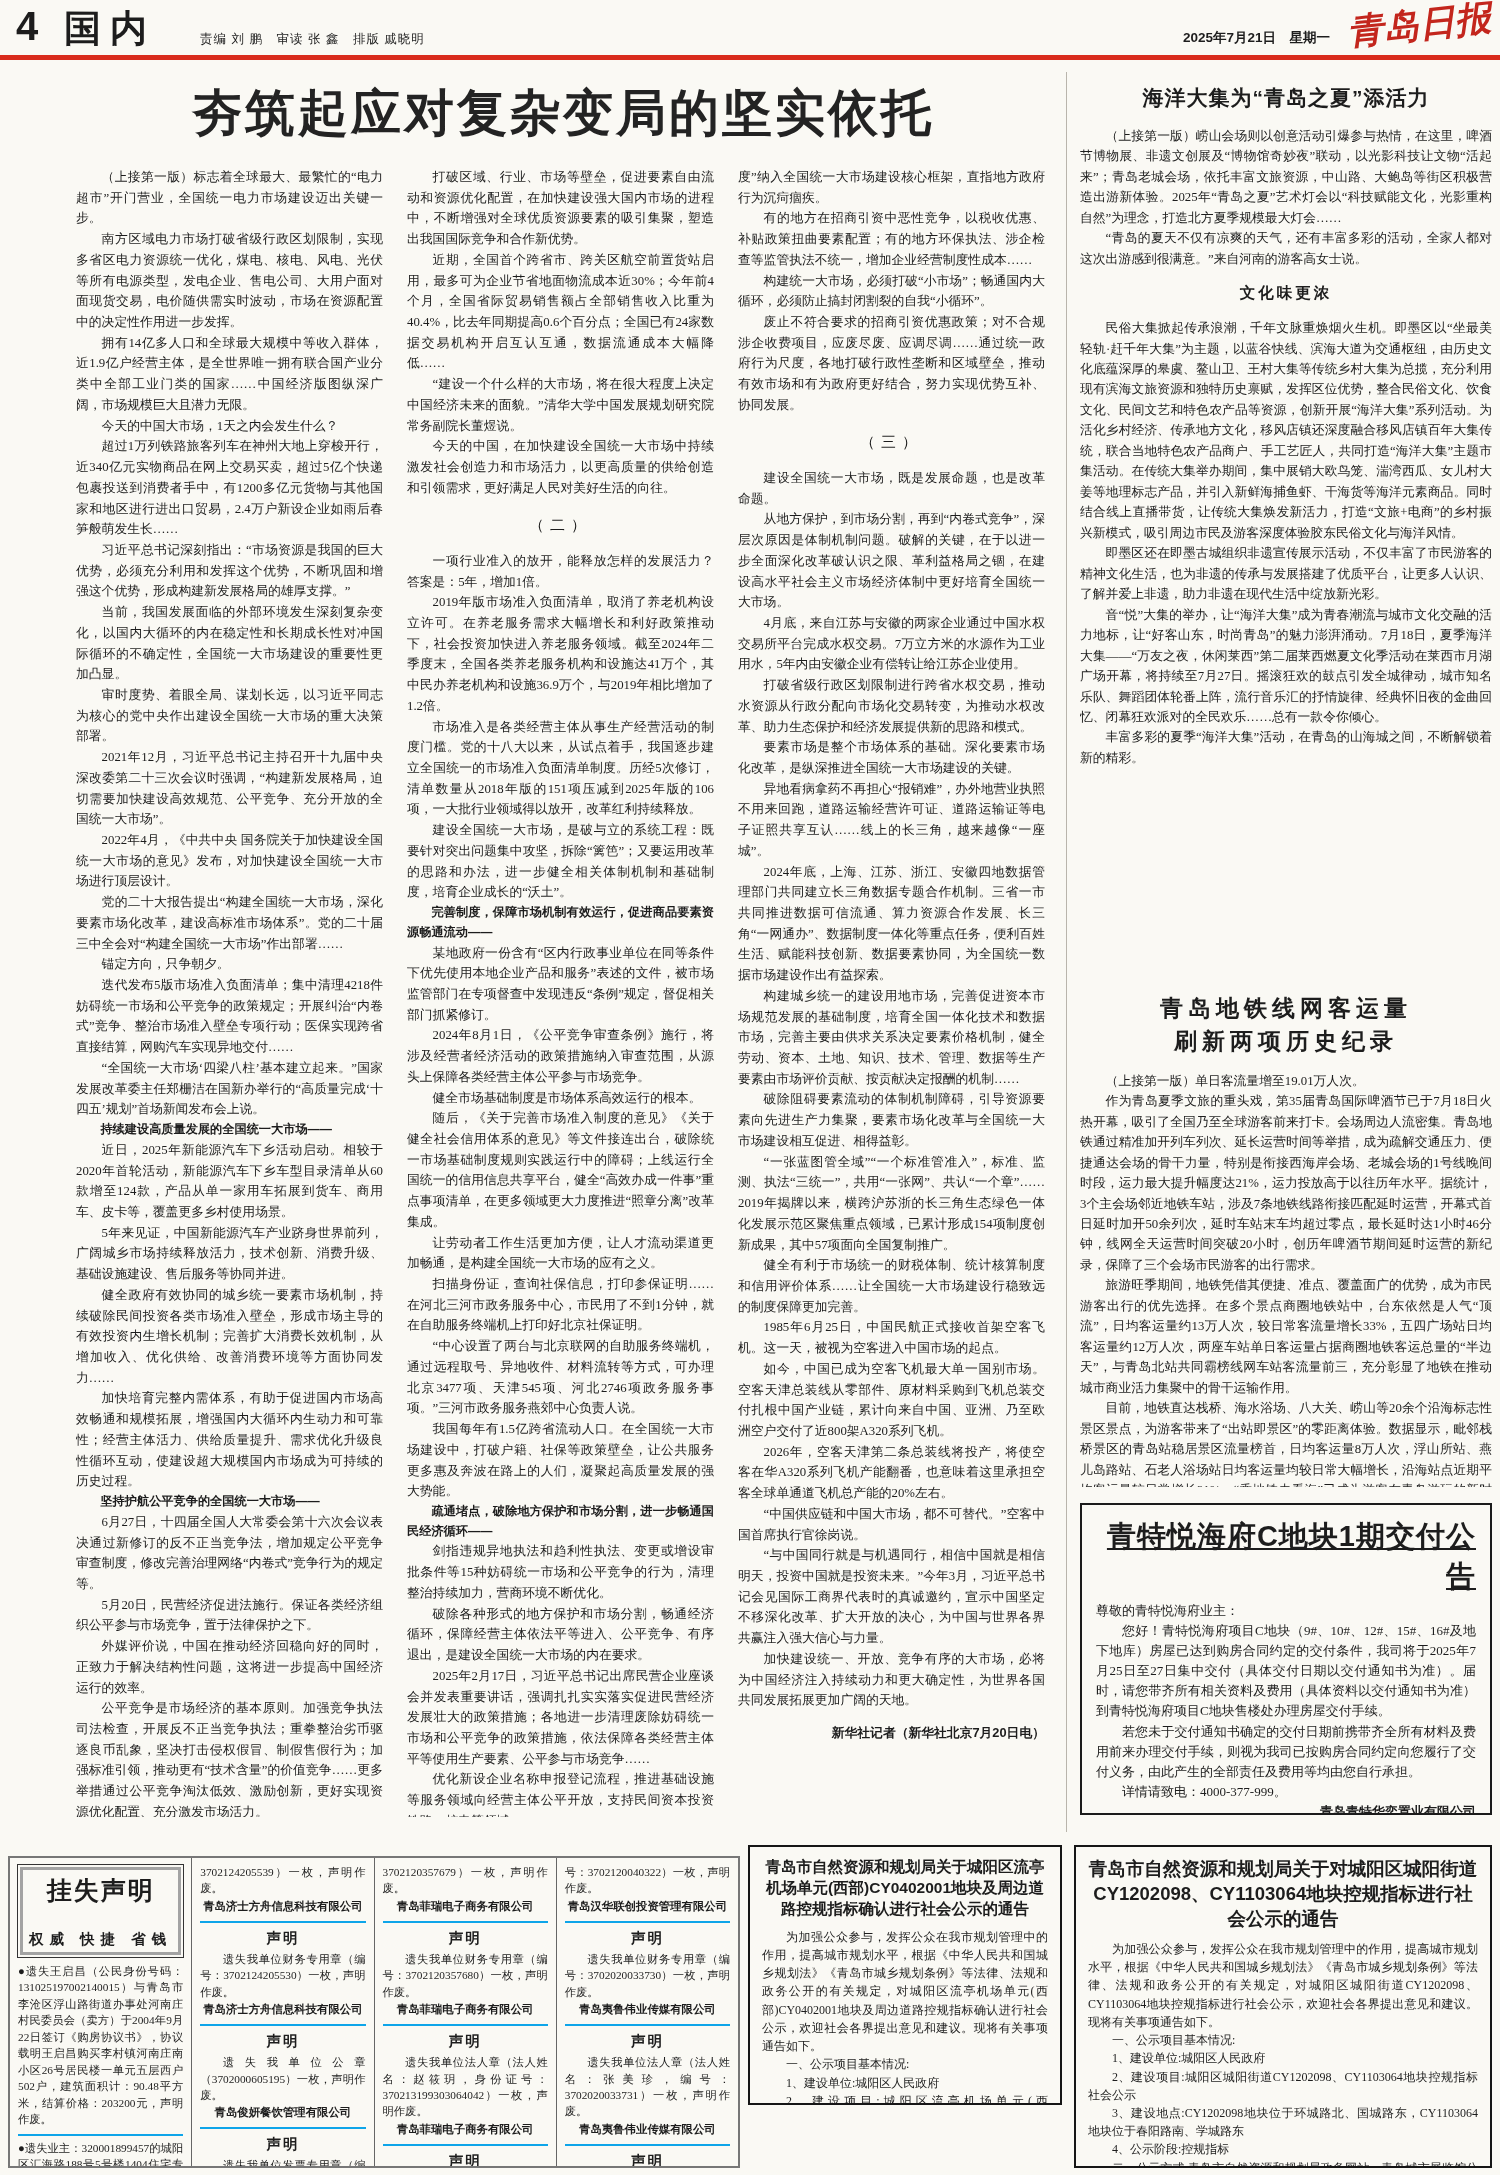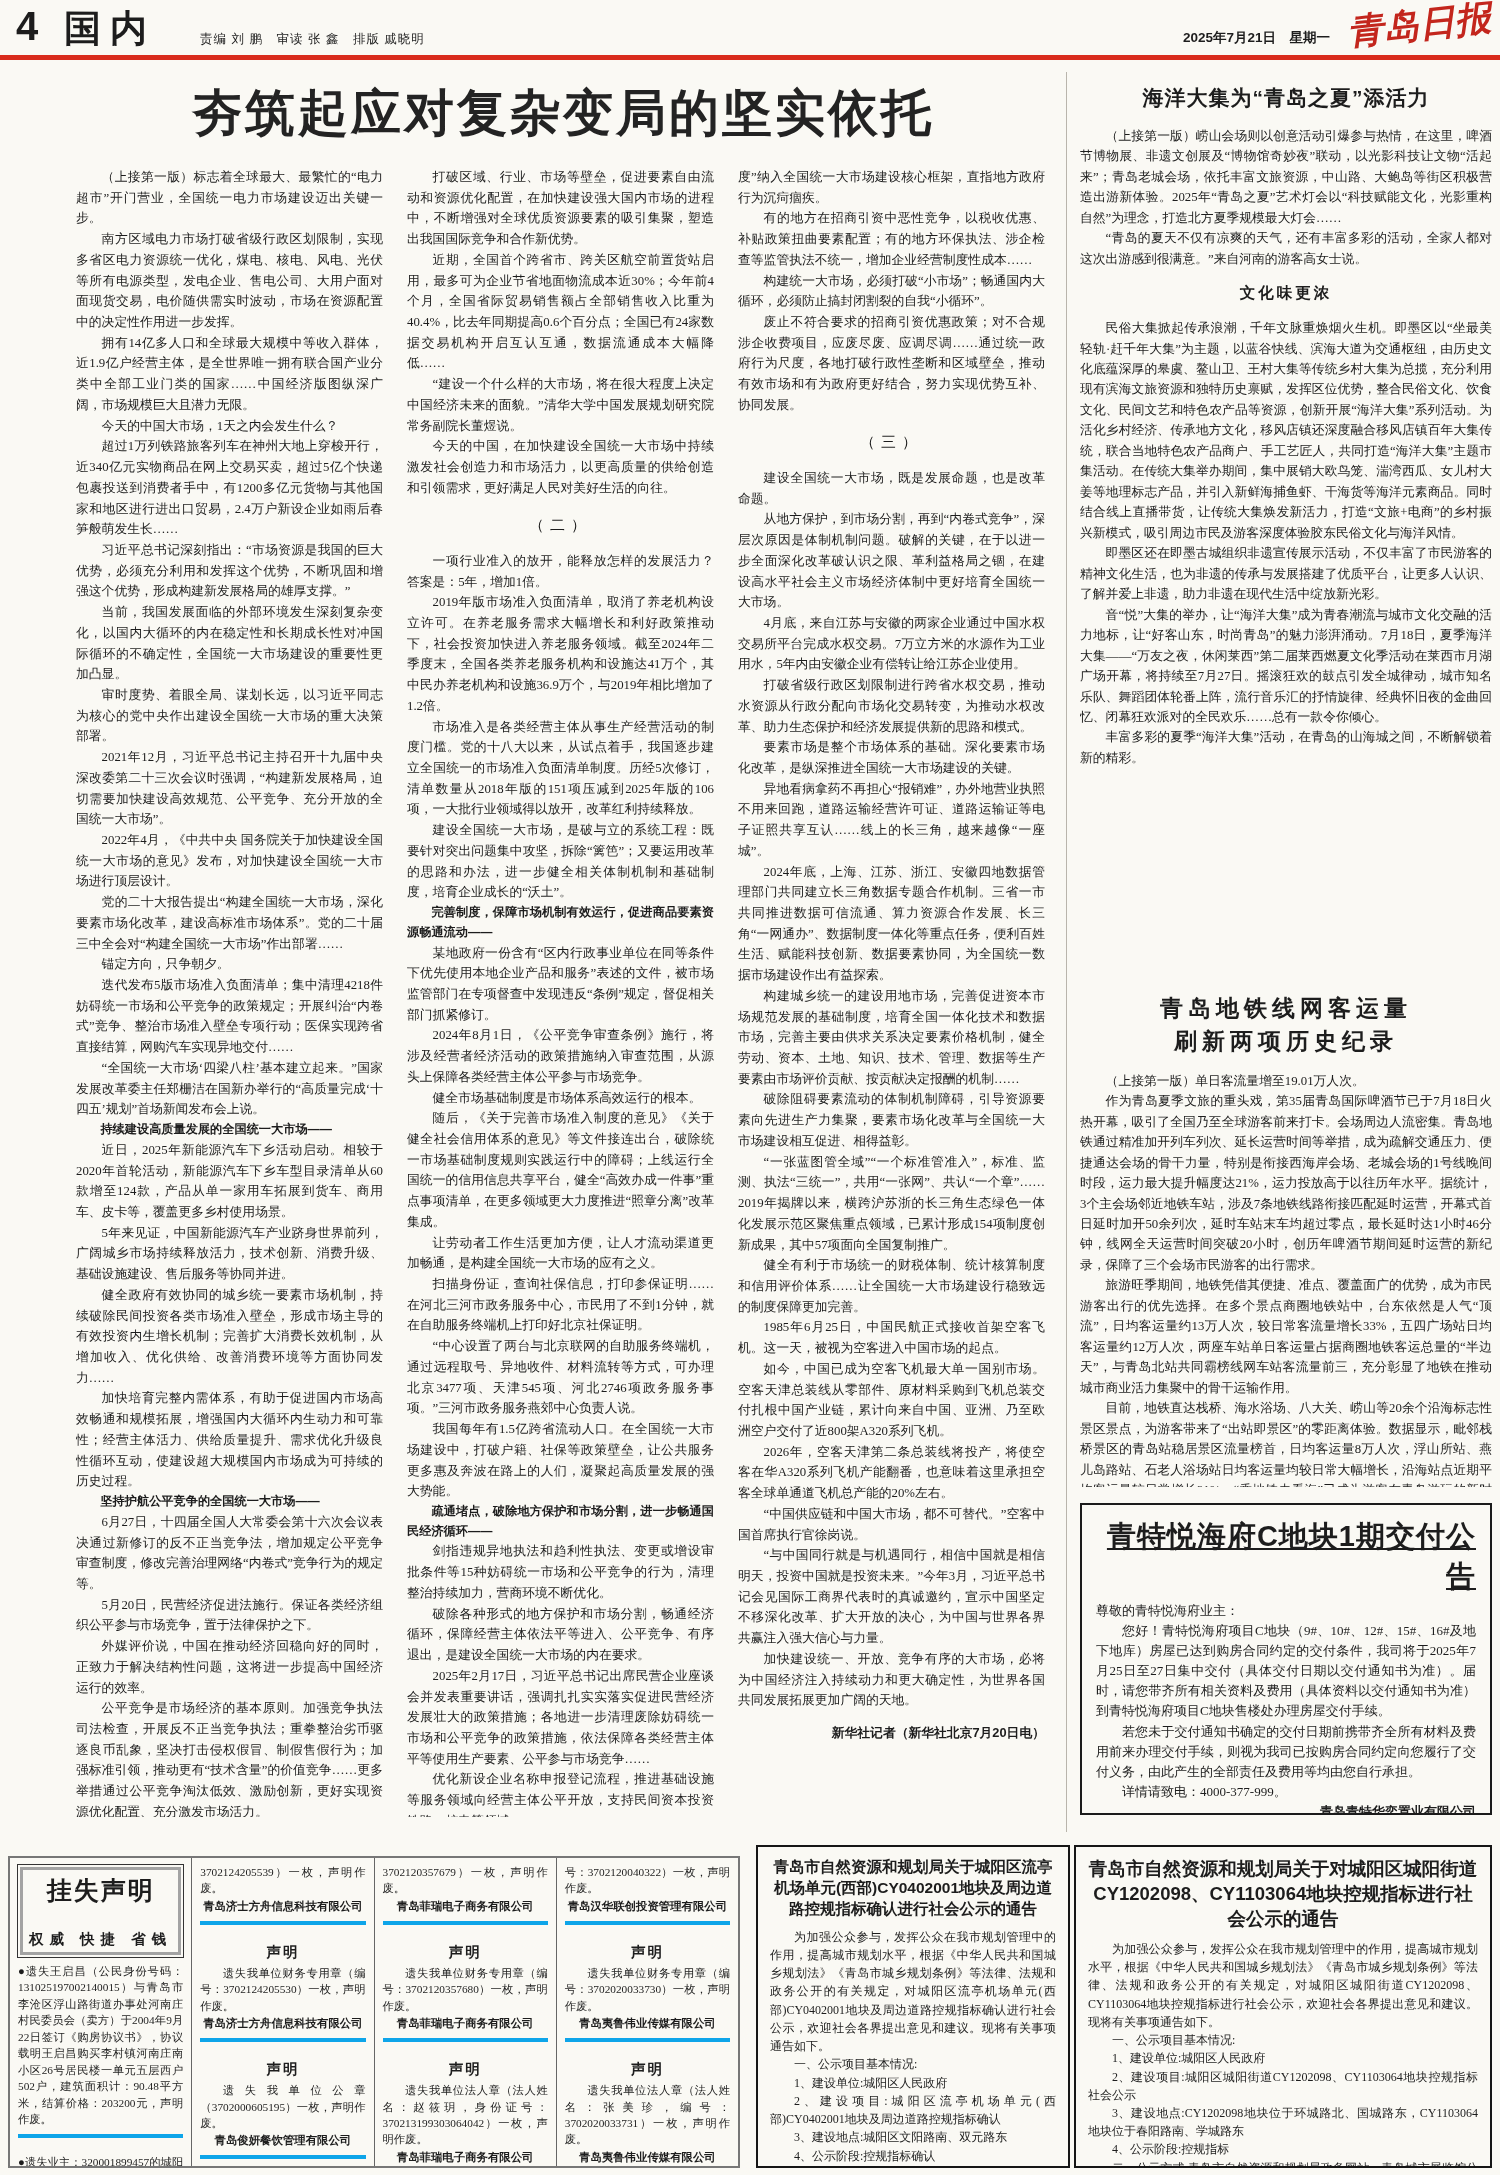--- a/index.html
+++ b/index.html
@@ -40,28 +40,28 @@
   .qingte .qbody { font-size:13px; line-height:1.55; text-align:justify; }
   .q-greet { text-indent:0 !important; }
   .q-right { text-align:right; text-indent:0 !important; font-weight:bold; font-family:"Liberation Sans",sans-serif; }
   
   #classified { position:absolute; left:8px; top:1856px; width:732px; height:312px; border:2px solid #777; display:flex; }
   .sm-col { flex:1; padding:6px 8px; overflow:hidden; font-size:11.3px; line-height:1.46; }
   .sm-col + .sm-col { border-left:1px solid #666; }
   .guashi-box { border:3px solid #a3a3a3; outline:1px solid #333; outline-offset:2px; margin:3px 2px 8px; padding:2px 2px; text-align:center; }
   .guashi-title { font-family:"Liberation Sans",sans-serif; font-weight:900; font-size:25px; letter-spacing:2px; }
   .guashi-tag { font-family:"Liberation Sans",sans-serif; font-weight:bold; font-size:14.5px; letter-spacing:6px; margin-top:20px; }
-  .sm-entry + .sm-entry { border-top:4px solid #0ea5e9; margin-top:6px; padding-top:16px; }
+  .sm-entry + .sm-entry { border-top:2px solid #0ea5e9; margin-top:6px; padding-top:4px; }
   .sm-h { text-align:center; font-family:"Liberation Sans",sans-serif; font-weight:900; font-size:14.5px; margin:1px 0 2px; letter-spacing:2px; }
   .sm-b { margin:0; text-align:justify; text-indent:2em; }
   .sm-b.ni { text-indent:0; }
   .sm-s { font-family:"Liberation Sans",sans-serif; font-weight:bold; text-align:center; font-size:11.4px; margin-top:1px; }
   
   .notice { position:absolute; border:2px solid #161616; padding:8px 12px; overflow:hidden; }
-  #notice-west { left:748px; top:1845px; width:314px; height:323px;margin-left:8px; }
+  #notice-west { left:748px; top:1845px; width:314px; height:260px; }
   #notice-cy { left:1074px; top:1845px; width:418px; height:323px; }
   .notice h3 { font-family:"Liberation Sans",sans-serif; font-weight:900; text-align:center; line-height:1.35; margin:2px 0 8px; }
   #notice-west h3 { font-size:15.5px; }
   #notice-cy h3 { font-size:18.5px; }
   .notice .nbody { font-size:12px; line-height:1.52; text-align:justify; }
 </style>
 </head>
 <body>
 
 <div id="hdr">

